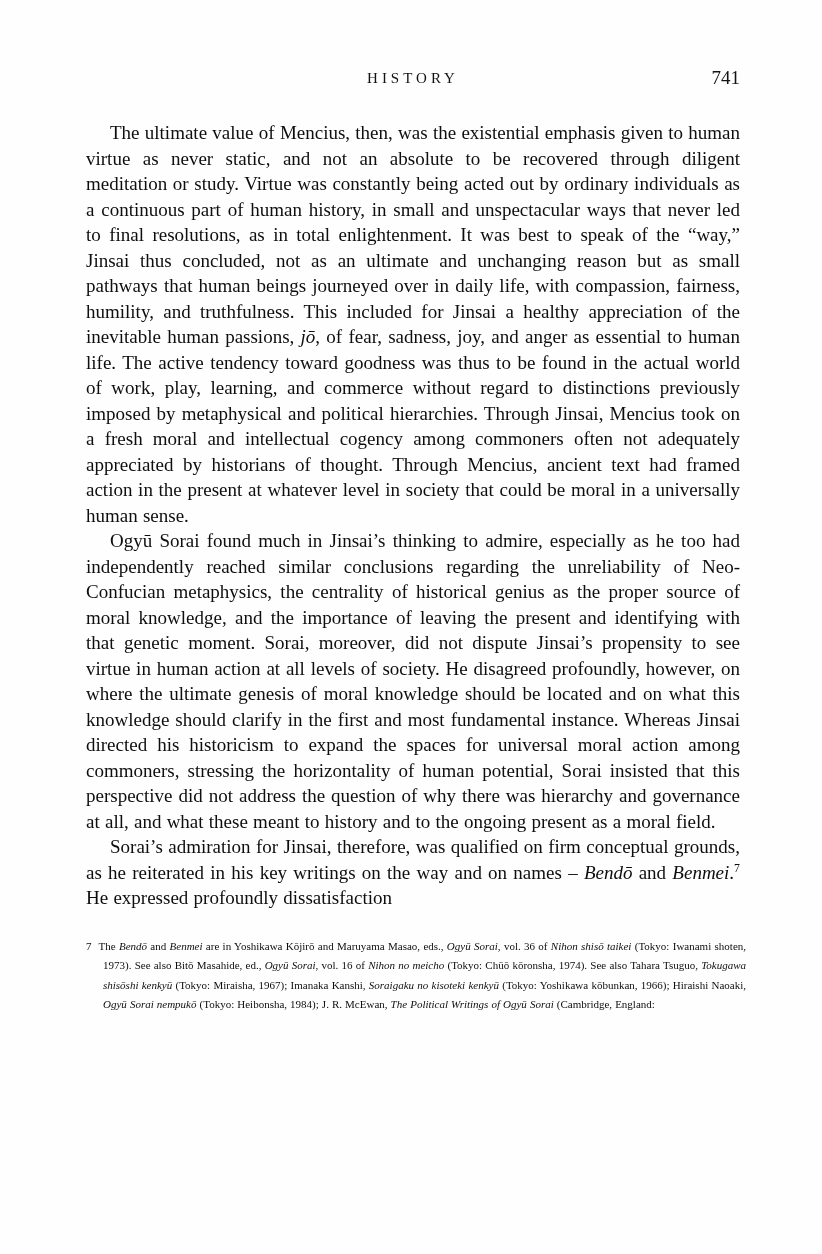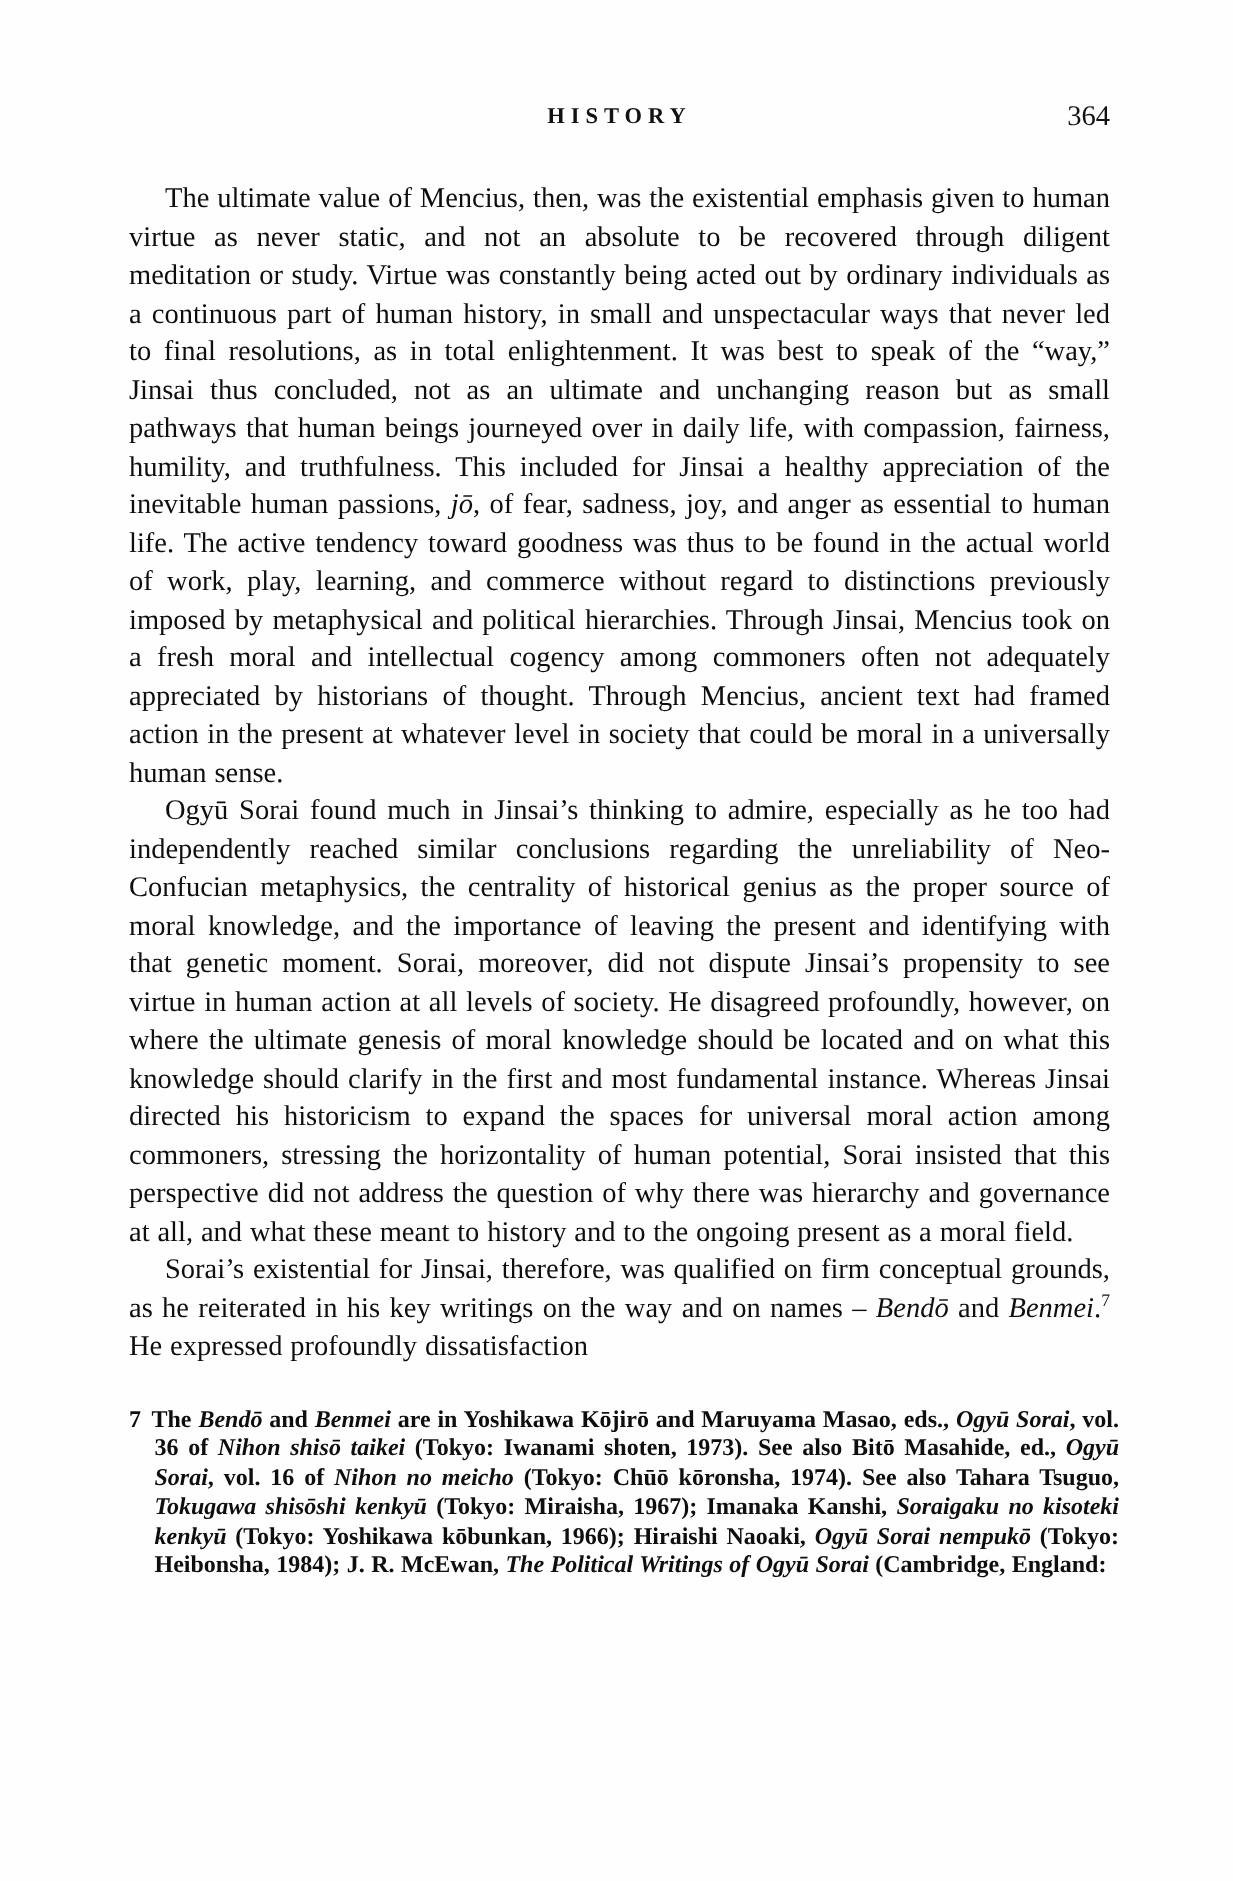--- a/index.html
+++ b/index.html
@@ -22,21 +22,21 @@
     position: relative;
     height: 26px;
     margin-bottom: 24px;
   }
   .running-title {
     position: absolute;
     left: 0;
     right: 0;
     text-align: center;
     font-size: 15px;
-    font-weight: 700;
+    font-weight: 400;
     letter-spacing: 4px;
     color: #121212;
   }
   .page-number {
     position: absolute;
     right: 0;
     top: -3px;
     font-size: 19px;
     color: #121212;
   }
@@ -58,45 +58,44 @@
     font-size: 0.62em;
     line-height: 0;
     vertical-align: super;
   }
   .footnote-block {
     margin-top: 26px;
     width: 660px;
   }
   .footnote {
     margin: 0;
-    font-size: 16px;
+    font-size: 11px;
     line-height: 19.6px;
     text-align: justify;
     padding-left: 17px;
     text-indent: -17px;
     word-spacing: 0.3px;
-    font-weight: bold;
   }
   .fn-num {
     margin-right: 7px;
   }
 </style>
 </head>
 <body>
 
 <div class="page">
 
   <div class="header">
     <span class="running-title">HISTORY</span>
-    <span class="page-number">364</span>
+    <span class="page-number">741</span>
   </div>
 
   <div class="body-text">
     <p class="para"><span>The ultimate value of Mencius, then, was the existential emphasis given to human virtue as never static, and not an absolute to be recovered through diligent meditation or study. Virtue was constantly being acted out by ordinary individuals as a continuous part of human history, in small and unspectacular ways that never led to final resolutions, as in total enlightenment. It was best to speak of the “way,” Jinsai thus concluded, not as an ultimate and unchanging reason but as small pathways that human beings journeyed over in daily life, with compassion, fairness, humility, and truthfulness. This included for Jinsai a healthy appreciation of the inevitable human passions, </span><span class="italic">jō</span><span>, of fear, sadness, joy, and anger as essential to human life. The active tendency toward goodness was thus to be found in the actual world of work, play, learning, and commerce without regard to distinctions previously imposed by metaphysical and political hierarchies. Through Jinsai, Mencius took on a fresh moral and intellectual cogency among commoners often not adequately appreciated by historians of thought. Through Mencius, ancient text had framed action in the present at whatever level in society that could be moral in a universally human sense.</span></p>
     <p class="para"><span>Ogyū Sorai found much in Jinsai’s thinking to admire, especially as he too had independently reached similar conclusions regarding the unreliability of Neo-Confucian metaphysics, the centrality of historical genius as the proper source of moral knowledge, and the importance of leaving the present and identifying with that genetic moment. Sorai, moreover, did not dispute Jinsai’s propensity to see virtue in human action at all levels of society. He disagreed profoundly, however, on where the ultimate genesis of moral knowledge should be located and on what this knowledge should clarify in the first and most fundamental instance. Whereas Jinsai directed his historicism to expand the spaces for universal moral action among commoners, stressing the horizontality of human potential, Sorai insisted that this perspective did not address the question of why there was hierarchy and governance at all, and what these meant to history and to the ongoing present as a moral field.</span></p>
-    <p class="para"><span>Sorai’s existential for Jinsai, therefore, was qualified on firm conceptual grounds, as he reiterated in his key writings on the way and on names – </span><span class="italic">Bendō</span><span> and </span><span class="italic">Benmei</span><span>.</span><sup>7</sup><span> He expressed profoundly dissatisfaction</span></p>
+    <p class="para"><span>Sorai’s admiration for Jinsai, therefore, was qualified on firm conceptual grounds, as he reiterated in his key writings on the way and on names – </span><span class="italic">Bendō</span><span> and </span><span class="italic">Benmei</span><span>.</span><sup>7</sup><span> He expressed profoundly dissatisfaction</span></p>
   </div>
 
   <div class="footnote-block">
     <p class="footnote"><span class="fn-num">7</span><span class="fn-text"><span>The </span><span class="italic">Bendō</span><span> and </span><span class="italic">Benmei</span><span> are in Yoshikawa Kōjirō and Maruyama Masao, eds., </span><span class="italic">Ogyū Sorai</span><span>, vol. 36 of </span><span class="italic">Nihon shisō taikei</span><span> (Tokyo: Iwanami shoten, 1973). See also Bitō Masahide, ed., </span><span class="italic">Ogyū Sorai</span><span>, vol. 16 of </span><span class="italic">Nihon no meicho</span><span> (Tokyo: Chūō kōronsha, 1974). See also Tahara Tsuguo, </span><span class="italic">Tokugawa shisōshi kenkyū</span><span> (Tokyo: Miraisha, 1967); Imanaka Kanshi, </span><span class="italic">Soraigaku no kisoteki kenkyū</span><span> (Tokyo: Yoshikawa kōbunkan, 1966); Hiraishi Naoaki, </span><span class="italic">Ogyū Sorai nempukō</span><span> (Tokyo: Heibonsha, 1984); J. R. McEwan, </span><span class="italic">The Political Writings of Ogyū Sorai</span><span> (Cambridge, England:</span></span></p>
   </div>
 
 </div>
 
 </body></html>

